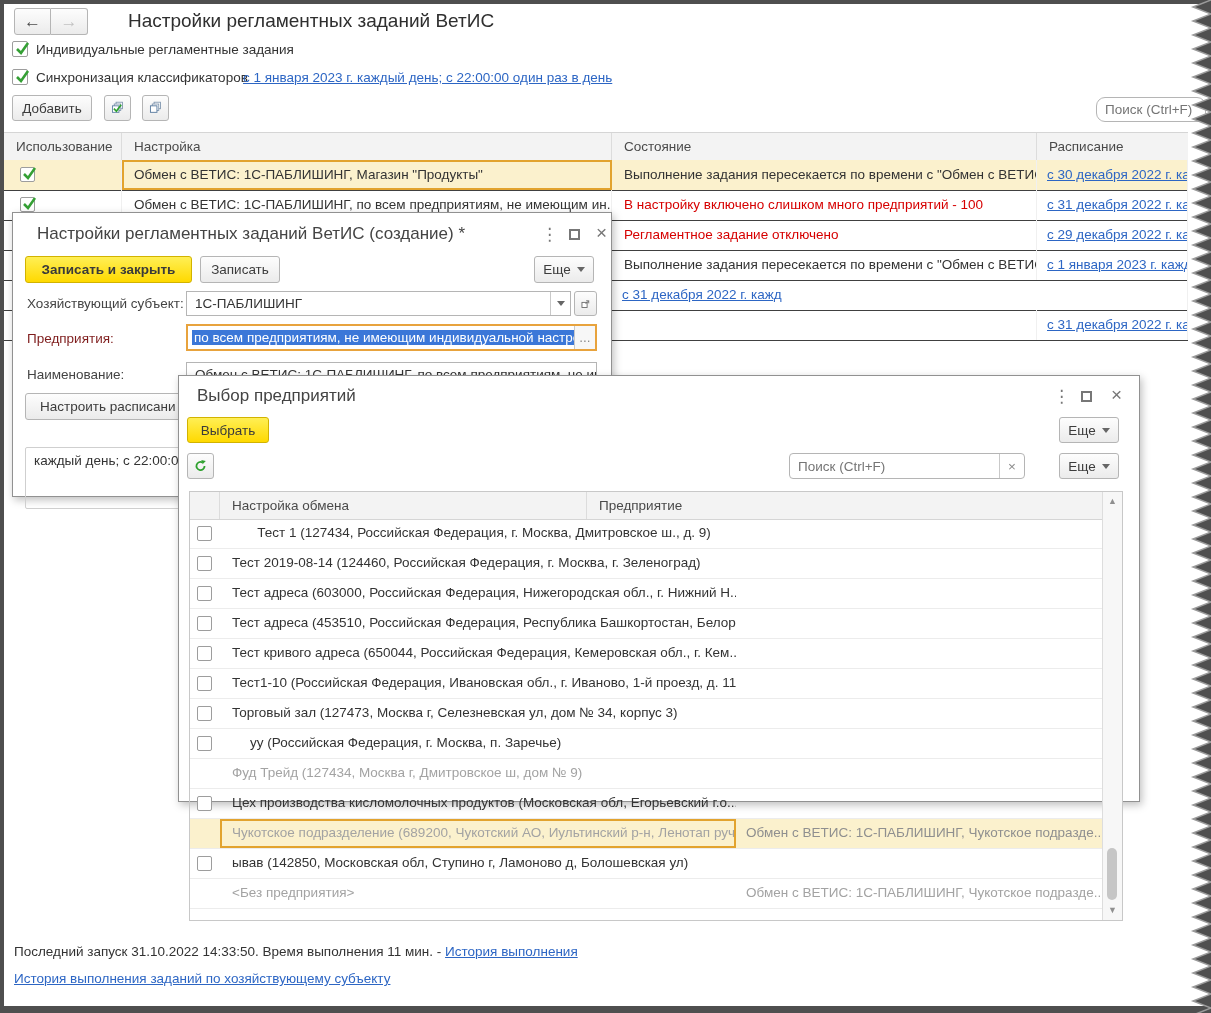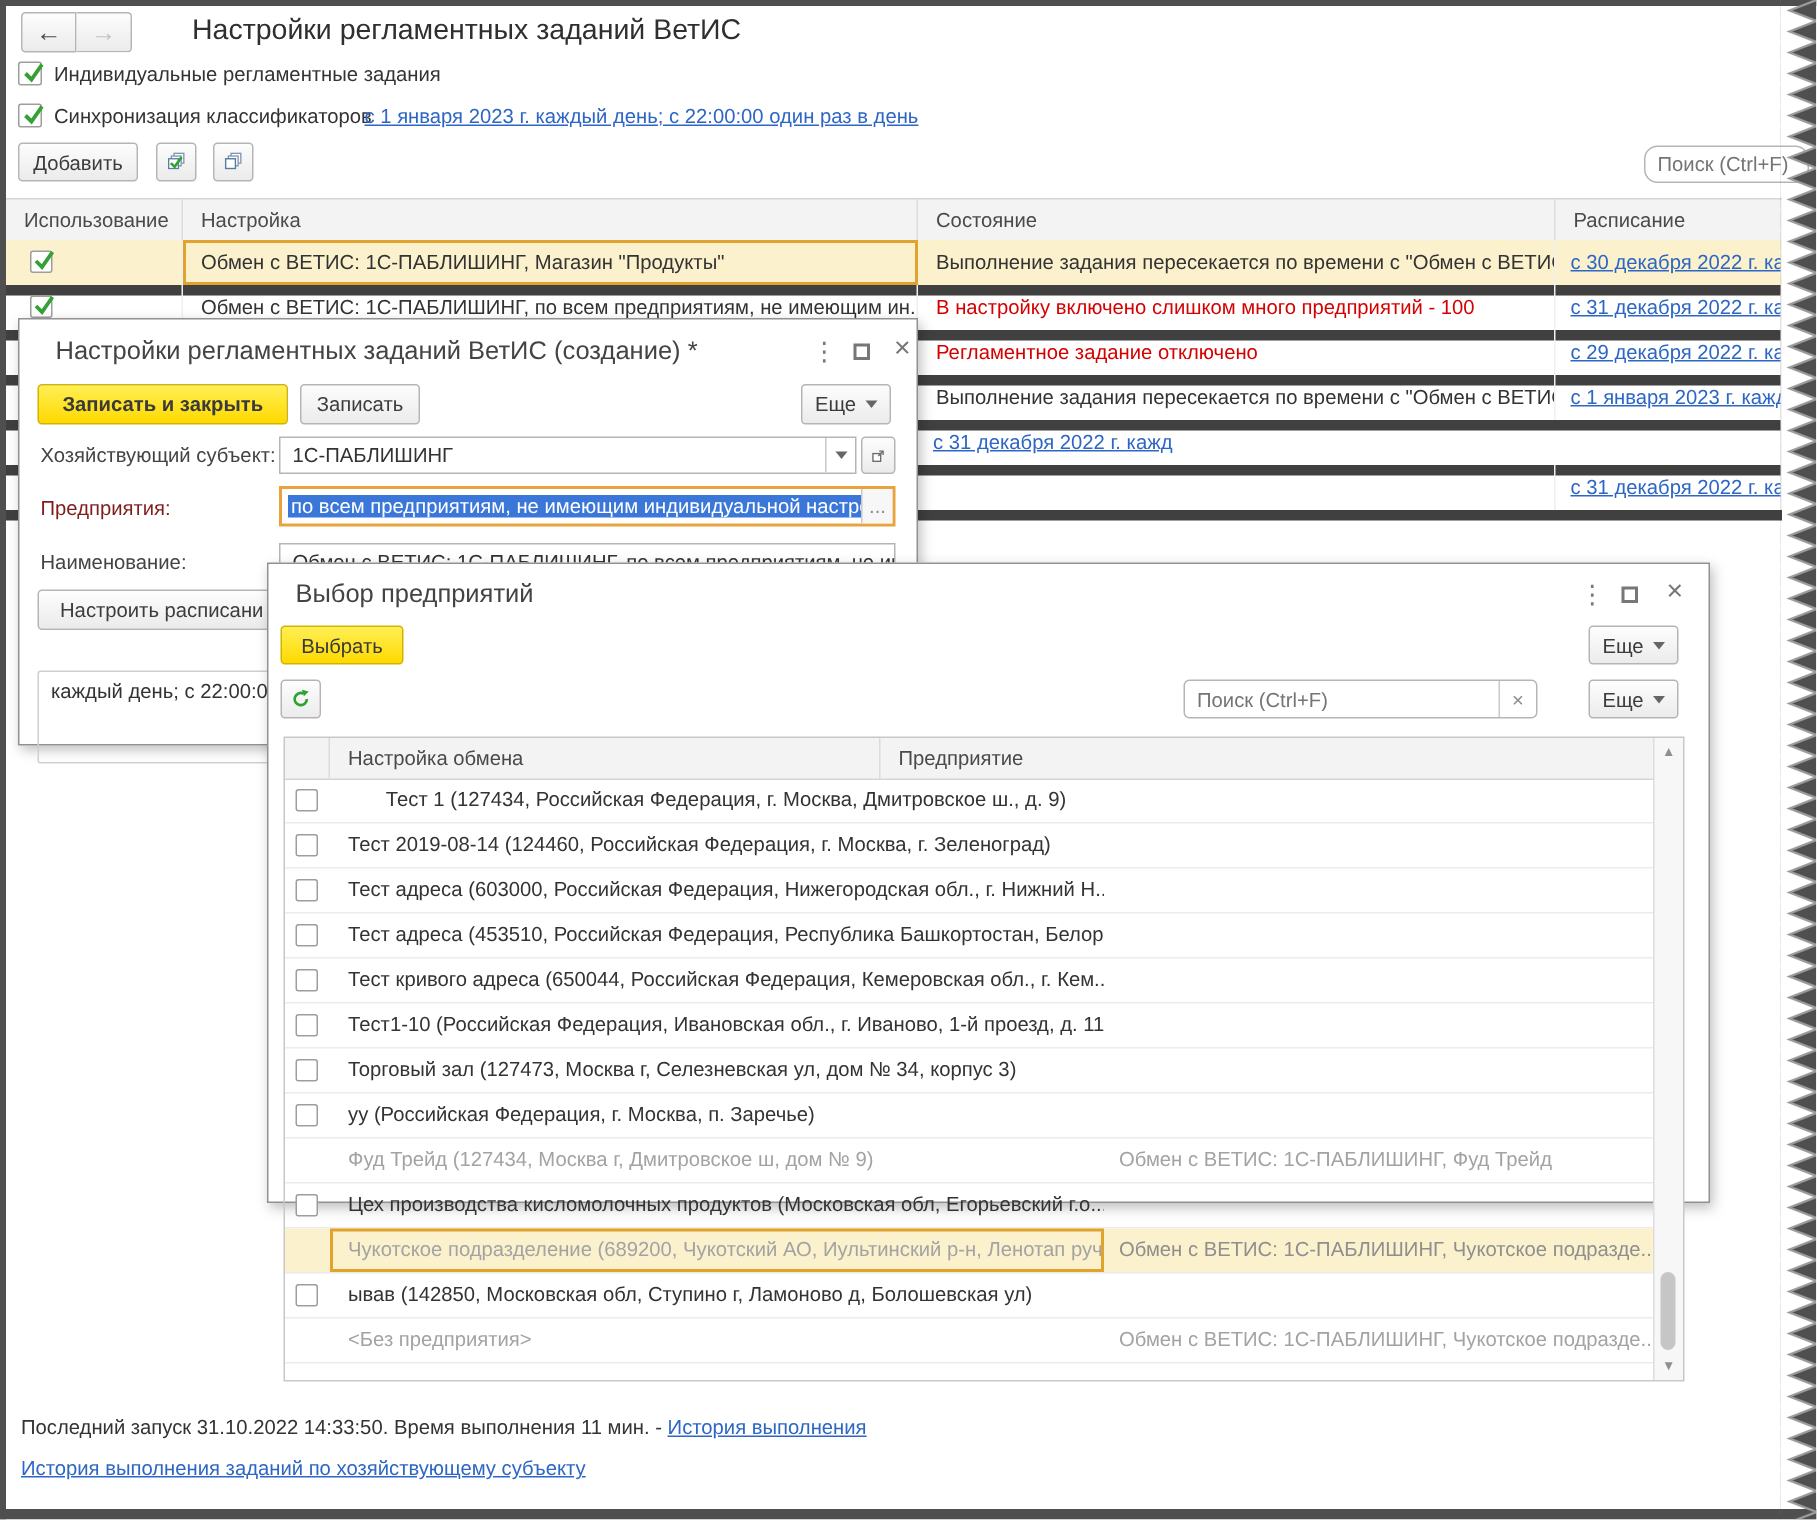--- a/index.html
+++ b/index.html
@@ -45,21 +45,21 @@
     border-top:5px solid #666;display:inline-block;
   }
   .seg{display:flex;align-items:center;justify-content:center;border-left:1px solid #c9c9c9;height:100%;}
   .kebab{color:#777;font-size:17px;line-height:1;cursor:pointer;}
   .maxbox{width:11px;height:11px;border:2px solid #777;box-sizing:border-box;cursor:pointer;}
   .closex{color:#777;font-size:19px;line-height:1;cursor:pointer;}
   
   .thead{background:#f3f3f3;border-top:1px solid #d5d5d5;border-bottom:1px solid #d5d5d5;
     display:flex;color:#4a4a4a;}
   .thead div{line-height:27px;padding-left:12px;box-sizing:border-box;border-right:1px solid #dcdcdc;}
-  .mrow{display:flex;border-bottom:7px solid #404040;}
+  .mrow{display:flex;border-bottom:1px solid #404040;}
   .mrow>div{line-height:29px;box-sizing:border-box;overflow:hidden;white-space:nowrap;border-right:1px solid #f0f0f0;position:relative;}
   .mc1{width:118px;}.mc2{width:490px;padding-left:12px;}
   .mc3{width:425px;padding-left:12px;}.mc4{flex:1;padding-left:10px;}
   .hl{background:#fbf1cd;}
   .curcell{outline:2px solid #e2a32e;outline-offset:-2px;}
   .red{color:#d60000;}
   .gray{color:#a3a3a3;}
   
   .dialog{background:#fff;border:1px solid #919191;box-shadow:2px 3px 8px rgba(0,0,0,.25);box-sizing:border-box;}
   .dtitle{font-size:17px;color:#444;white-space:nowrap;}
@@ -306,31 +306,30 @@
         <div class="dc1">Тест1-10 (Российская Федерация, Ивановская обл., г. Иваново, 1-й проезд, д. 111)</div>
         <div class="dc2 gray"></div>
       </div>
       <div class="drow" style="height:29px;">
         <div class="dc0">
             <span class="cbox small" style="left:7px;top:7px;"></span>
           </div>
         <div class="dc1">Торговый зал (127473, Москва г, Селезневская ул, дом № 34, корпус 3)</div>
         <div class="dc2 gray"></div>
       </div>
-      <div class="drow" style="height:29px;">
+      <div class="drow" style="height:29px;gap:18px;">
         <div class="dc0">
             <span class="cbox small" style="left:7px;top:7px;"></span>
           </div>
         <div class="dc1">уу (Российская Федерация, г. Москва, п. Заречье)</div>
         <div class="dc2 gray"></div>
       </div>
       <div class="drow" style="height:29px;">
         <div class="dc0"></div>
         <div class="dc1 gray">Фуд Трейд (127434, Москва г, Дмитровское ш, дом № 9)</div>
-        <div class="dc2 gray">Обмен с ВЕТИС: 1С-ПАБЛИШИНГ, Фуд Трейд</div>
       </div>
       <div class="drow" style="height:29px;">
         <div class="dc0">
             <span class="cbox small" style="left:7px;top:7px;"></span>
           </div>
         <div class="dc1">Цех производства кисломолочных продуктов (Московская обл, Егорьевский г.о....</div>
         <div class="dc2 gray"></div>
       </div>
       <div class="drow hl" style="height:29px;">
         <div class="dc0"></div>

